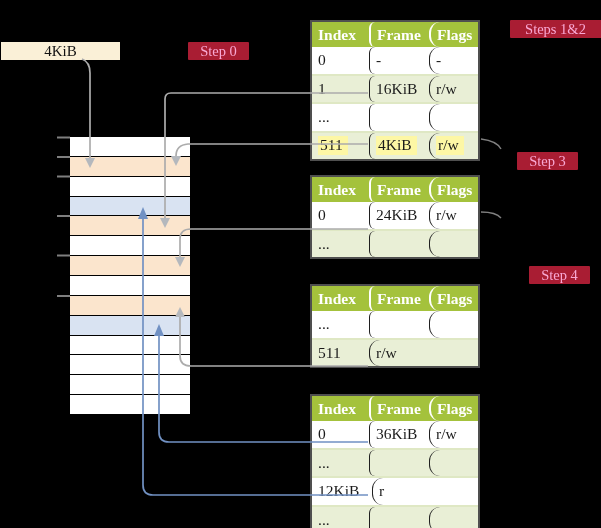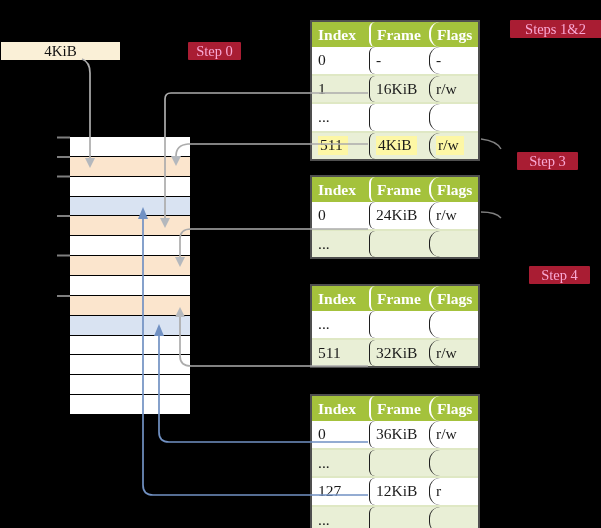--- a/index.html
+++ b/index.html
@@ -16,21 +16,21 @@
     display:flex;align-items:center;justify-content:center;
     font-size:15px;
   }
   
   .badge{
     background:#a91d33;color:#f9a8d4;
     font-size:14.5px;line-height:17px;text-align:center;
     border-radius:1px;height:18px;
     display:flex;align-items:center;justify-content:center;
   }
-  #badge-step0{left:188px;top:42px;width:53px;}
+  #badge-step0{left:188px;top:42px;width:61px;}
   #badge-steps12{left:510px;top:20px;width:91px;border-top-right-radius:0;border-bottom-right-radius:0;}
   #badge-step3{left:517px;top:152px;width:61px;}
   #badge-step4{left:513px;top:266px;width:61px;margin-left:16px;}
   
   .memcol{
     left:70px;top:137px;width:120px;height:277px;
     display:flex;flex-direction:column;
   }
   .mrow{flex:1;border-bottom:1px solid #000;}
   .mrow:last-child{border-bottom:none;}
@@ -158,21 +158,20 @@
     <div class="th cf">Frame</div>
     <div class="th cg">Flags</div>
   </div>
   <div class="trow" style="border-top:none;">
     <div class="td ci">...</div>
     <div class="td cf"></div>
     <div class="td cg"></div>
   </div>
   <div class="trow alt">
     <div class="td ci">511</div>
-    <div class="td cf">32KiB</div>
     <div class="td cg">r/w</div>
   </div>
 </div>
 
 <div class="ptable" id="t4">
   <div class="thead">
     <div class="th ci">Index</div>
     <div class="th cf">Frame</div>
     <div class="th cg">Flags</div>
   </div>
@@ -180,21 +179,20 @@
     <div class="td ci">0</div>
     <div class="td cf">36KiB</div>
     <div class="td cg">r/w</div>
   </div>
   <div class="trow alt">
     <div class="td ci">...</div>
     <div class="td cf"></div>
     <div class="td cg"></div>
   </div>
   <div class="trow">
-    <div class="td ci">127</div>
     <div class="td cf">12KiB</div>
     <div class="td cg">r</div>
   </div>
   <div class="trow alt">
     <div class="td ci">...</div>
     <div class="td cf"></div>
     <div class="td cg"></div>
   </div>
 </div>
 

